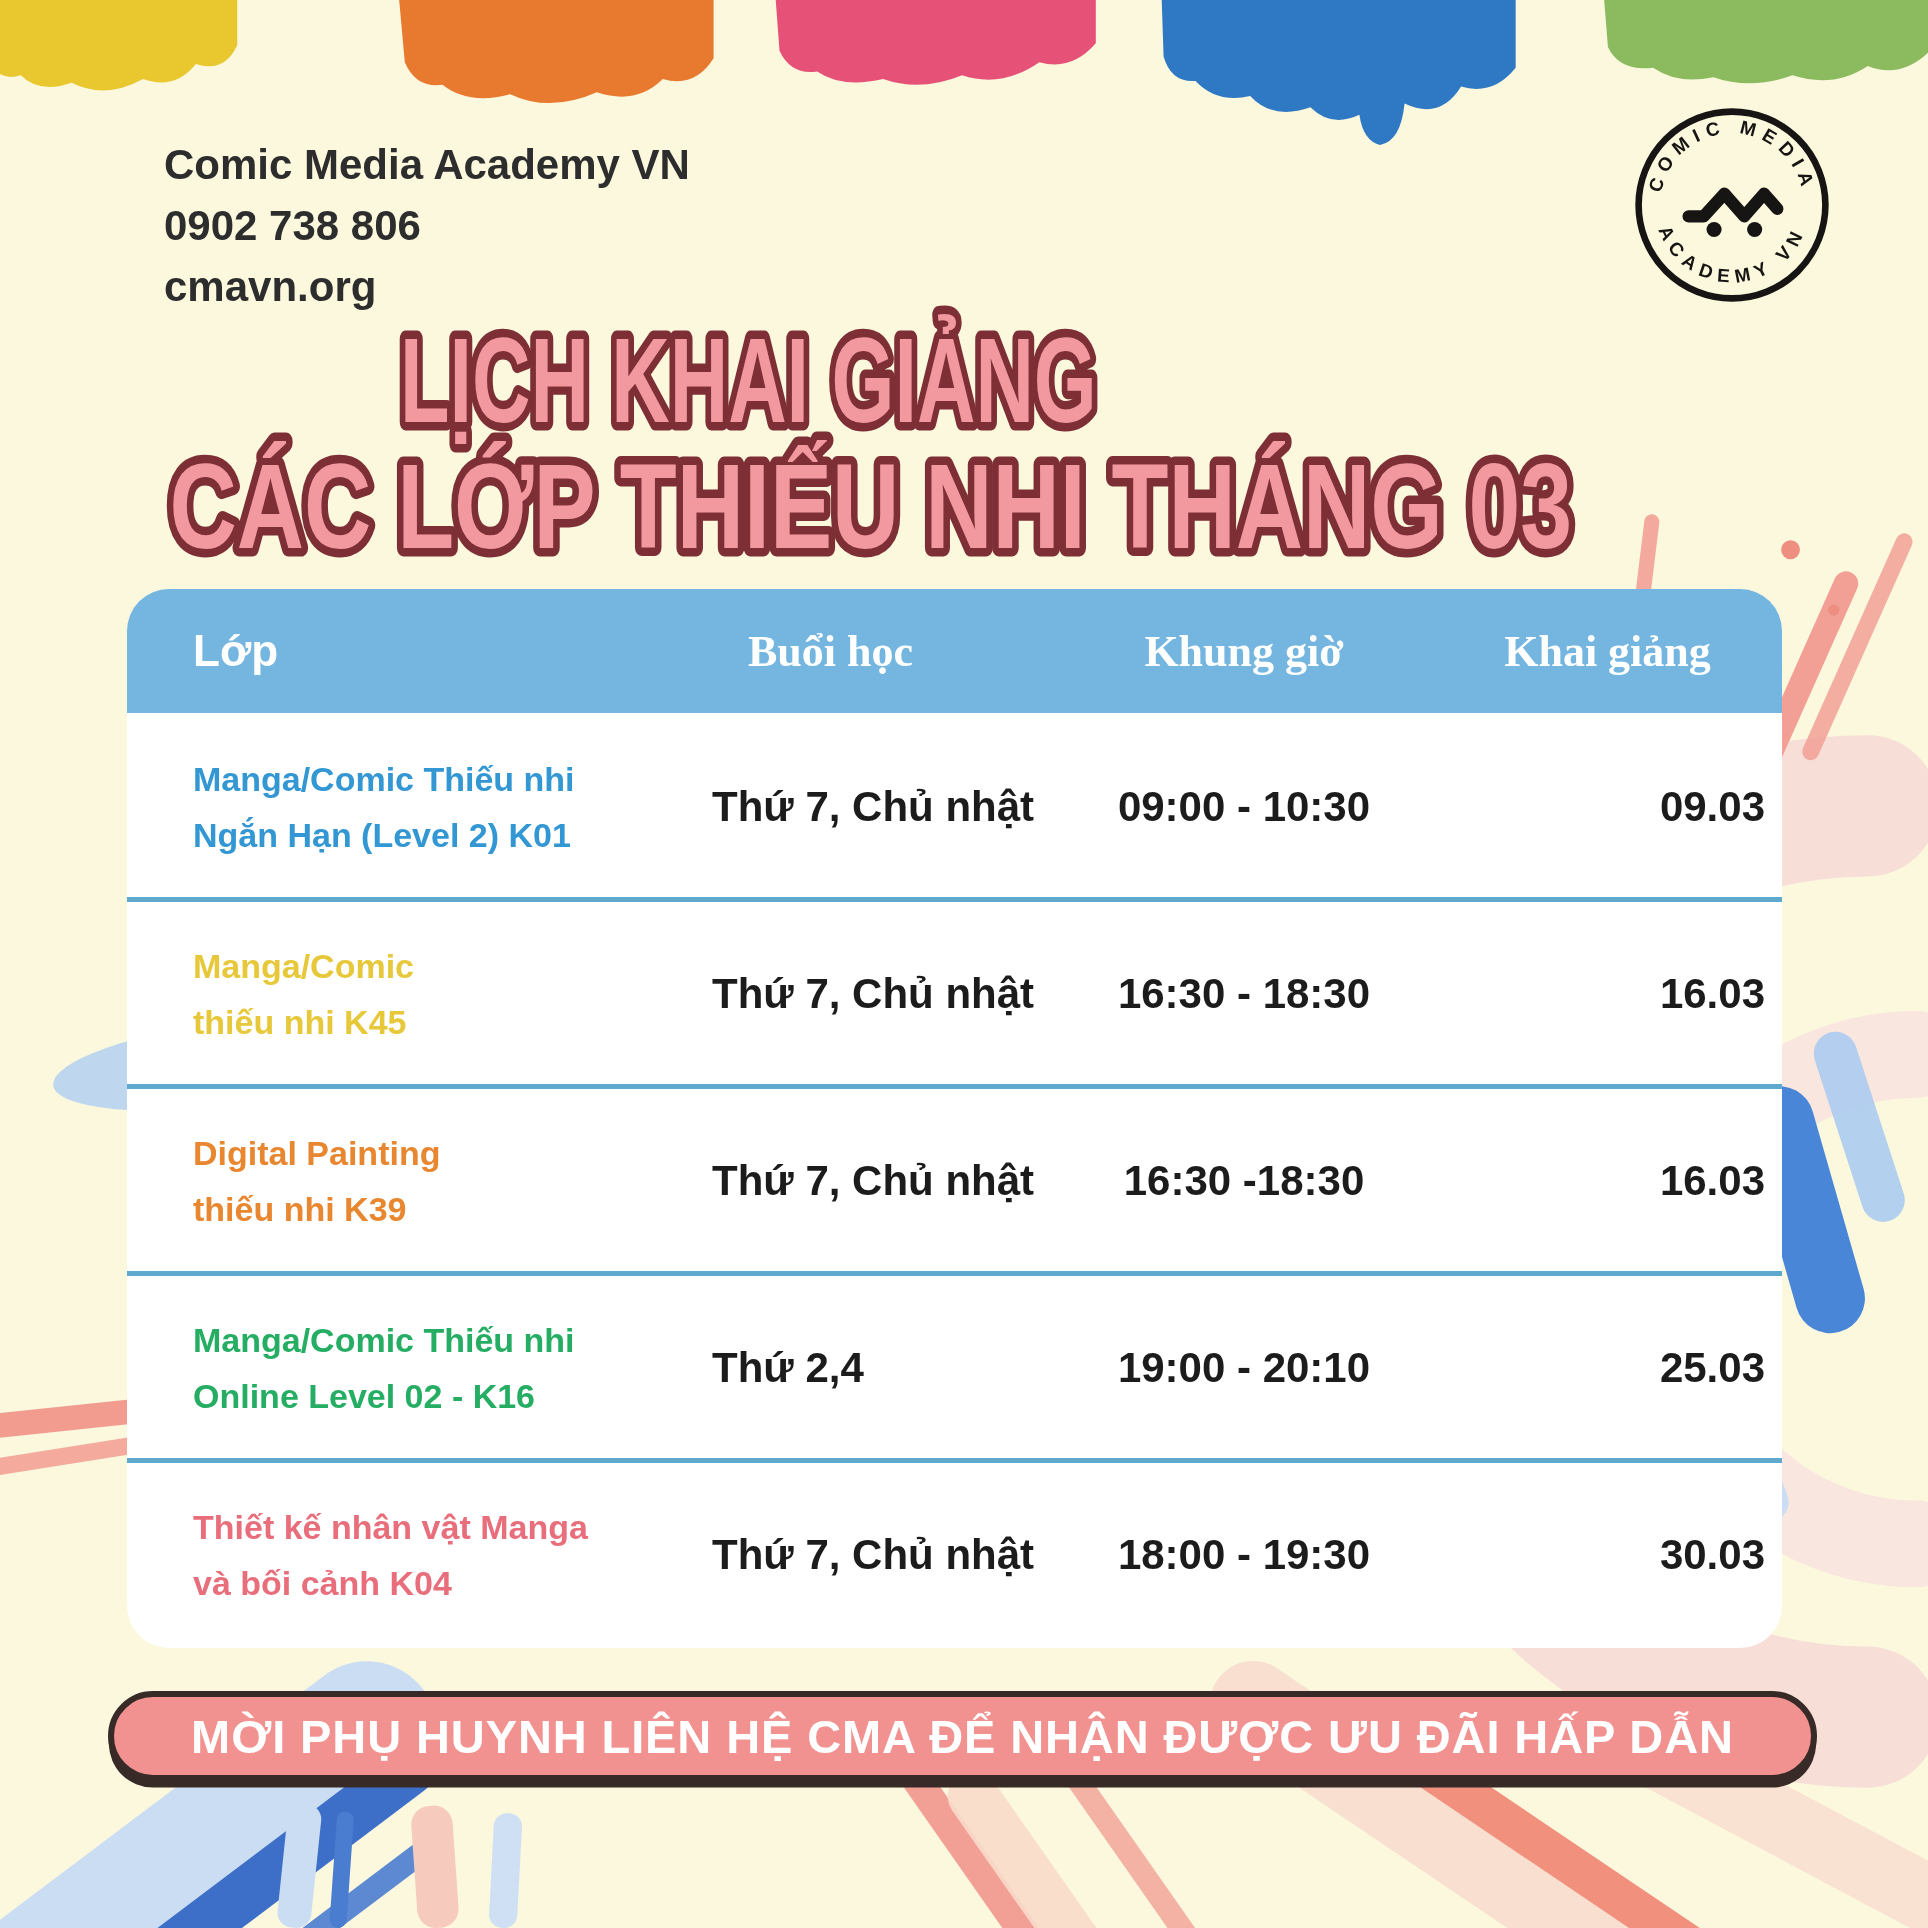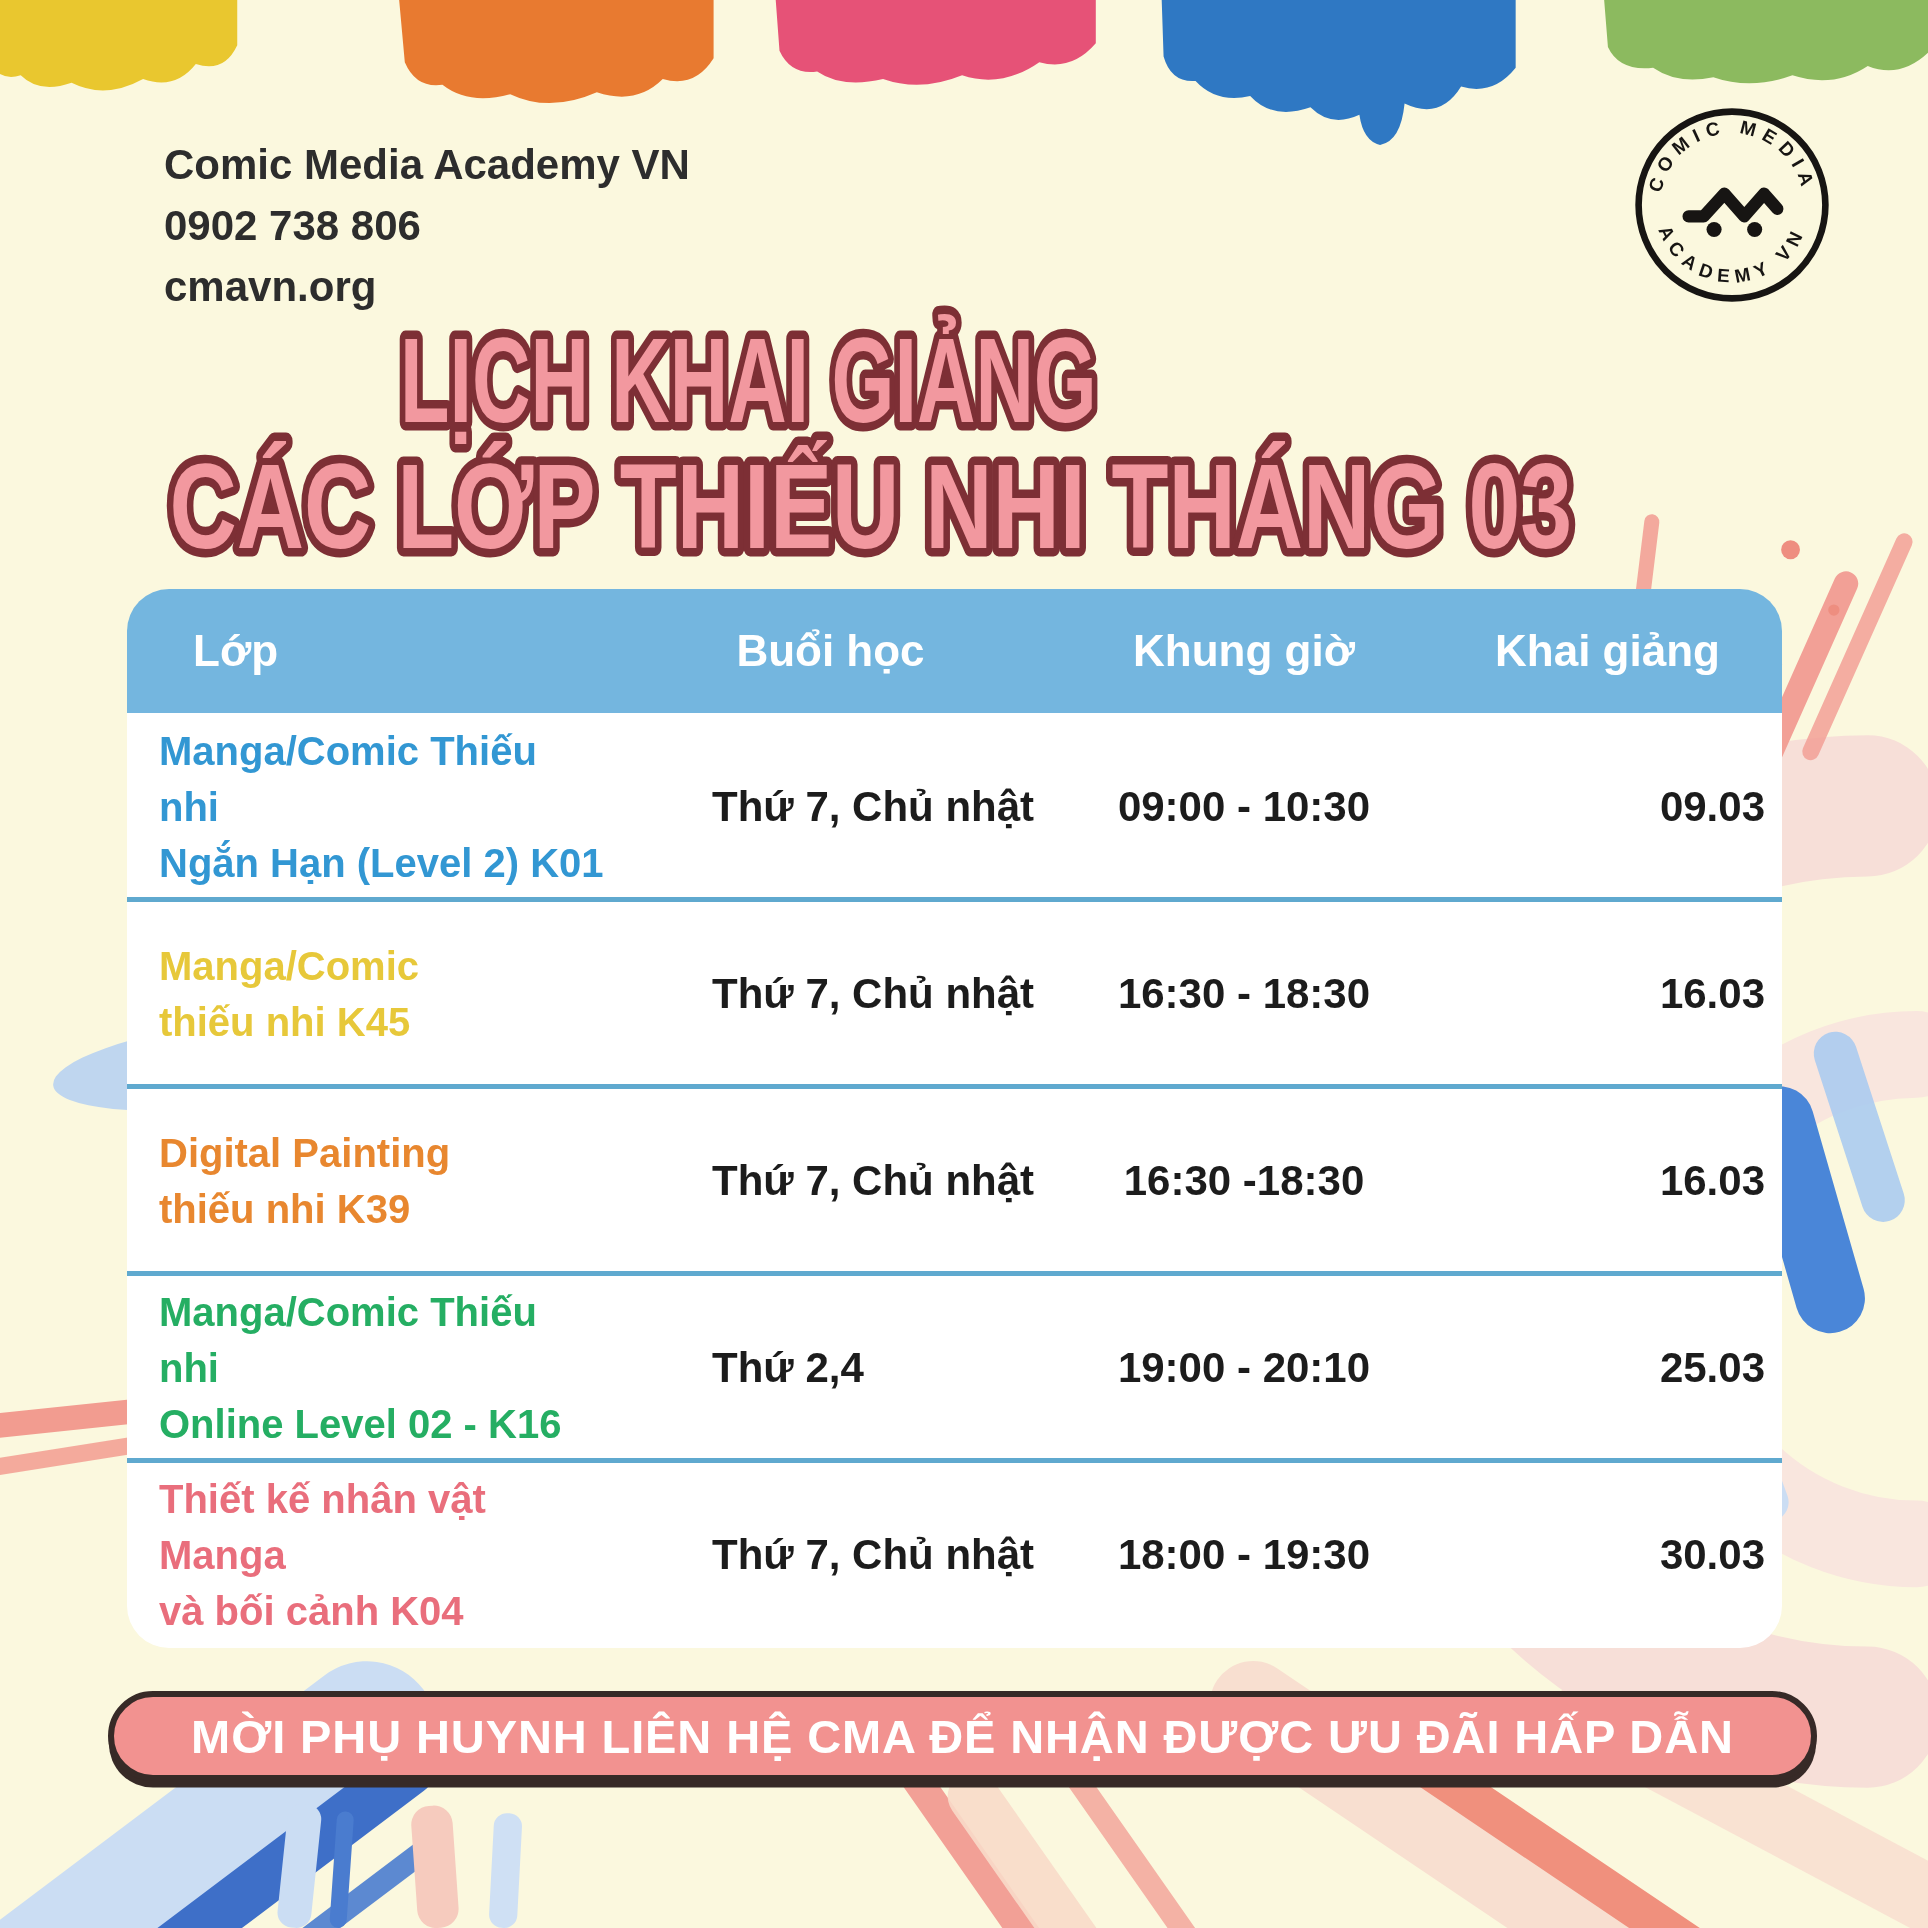--- a/index.html
+++ b/index.html
@@ -16,27 +16,27 @@
   
   .title-svg{position:absolute;left:0;top:288px;width:1928px;height:292px;z-index:2;}
   .title-text{font-family:"Liberation Sans",sans-serif;font-weight:bold;font-size:128px;
     fill:#F2989F;stroke:#7D2F35;stroke-width:18px;paint-order:stroke;stroke-linejoin:round;}
   
   .table{position:absolute;left:127px;top:589px;width:1655px;z-index:2;}
   .thead{display:grid;grid-template-columns:480px 447px 380px 347px;align-items:center;
     height:124px;background:#74B6DF;border-radius:42px 42px 0 0;color:#fff;
     font-weight:bold;font-size:44px;}
   .th-left{padding-left:66px;}
-  .th-c{text-align:center;}
+  .th-c{text-align:center;font-family:Liberation Serif, serif;}
   .tbody{background:#ffffff;border-radius:0 0 42px 42px;}
   .trow{display:grid;grid-template-columns:480px 447px 380px 347px;align-items:center;
     height:187px;position:relative;}
   .trow:not(:last-child)::after{content:"";position:absolute;left:0;right:0;bottom:-1.9px;
     height:4.7px;background:#5FA9CF;}
-  .cell-class{padding-left:32px;font-weight:bold;font-size:40px;line-height:56px;white-space:pre-line;}
+  .cell-class{padding-left:66px;font-weight:bold;font-size:34px;line-height:56px;white-space:pre-line;}
   .cell-sessions{padding-left:105px;font-size:42px;font-weight:600;color:#1c1c1c;}
   .cell-time{text-align:center;font-size:42px;font-weight:600;color:#1c1c1c;}
   .cell-date{text-align:right;padding-right:16px;font-size:42px;font-weight:600;color:#1c1c1c;}
   
   .banner{position:absolute;left:108px;top:1691px;width:1709px;height:90px;z-index:2;
     box-sizing:border-box;background:#F29290;border:6.6px solid #372A27;border-radius:47px;
     box-shadow:0 7.5px 0 -0.9px #372A27;display:flex;align-items:center;justify-content:center;
     color:#ffffff;font-weight:bold;font-size:47px;letter-spacing:0.9px;white-space:nowrap;}
   .logo-arc{font-family:"Liberation Sans",sans-serif;font-weight:bold;font-size:20px;
     letter-spacing:7px;fill:#171513;}

